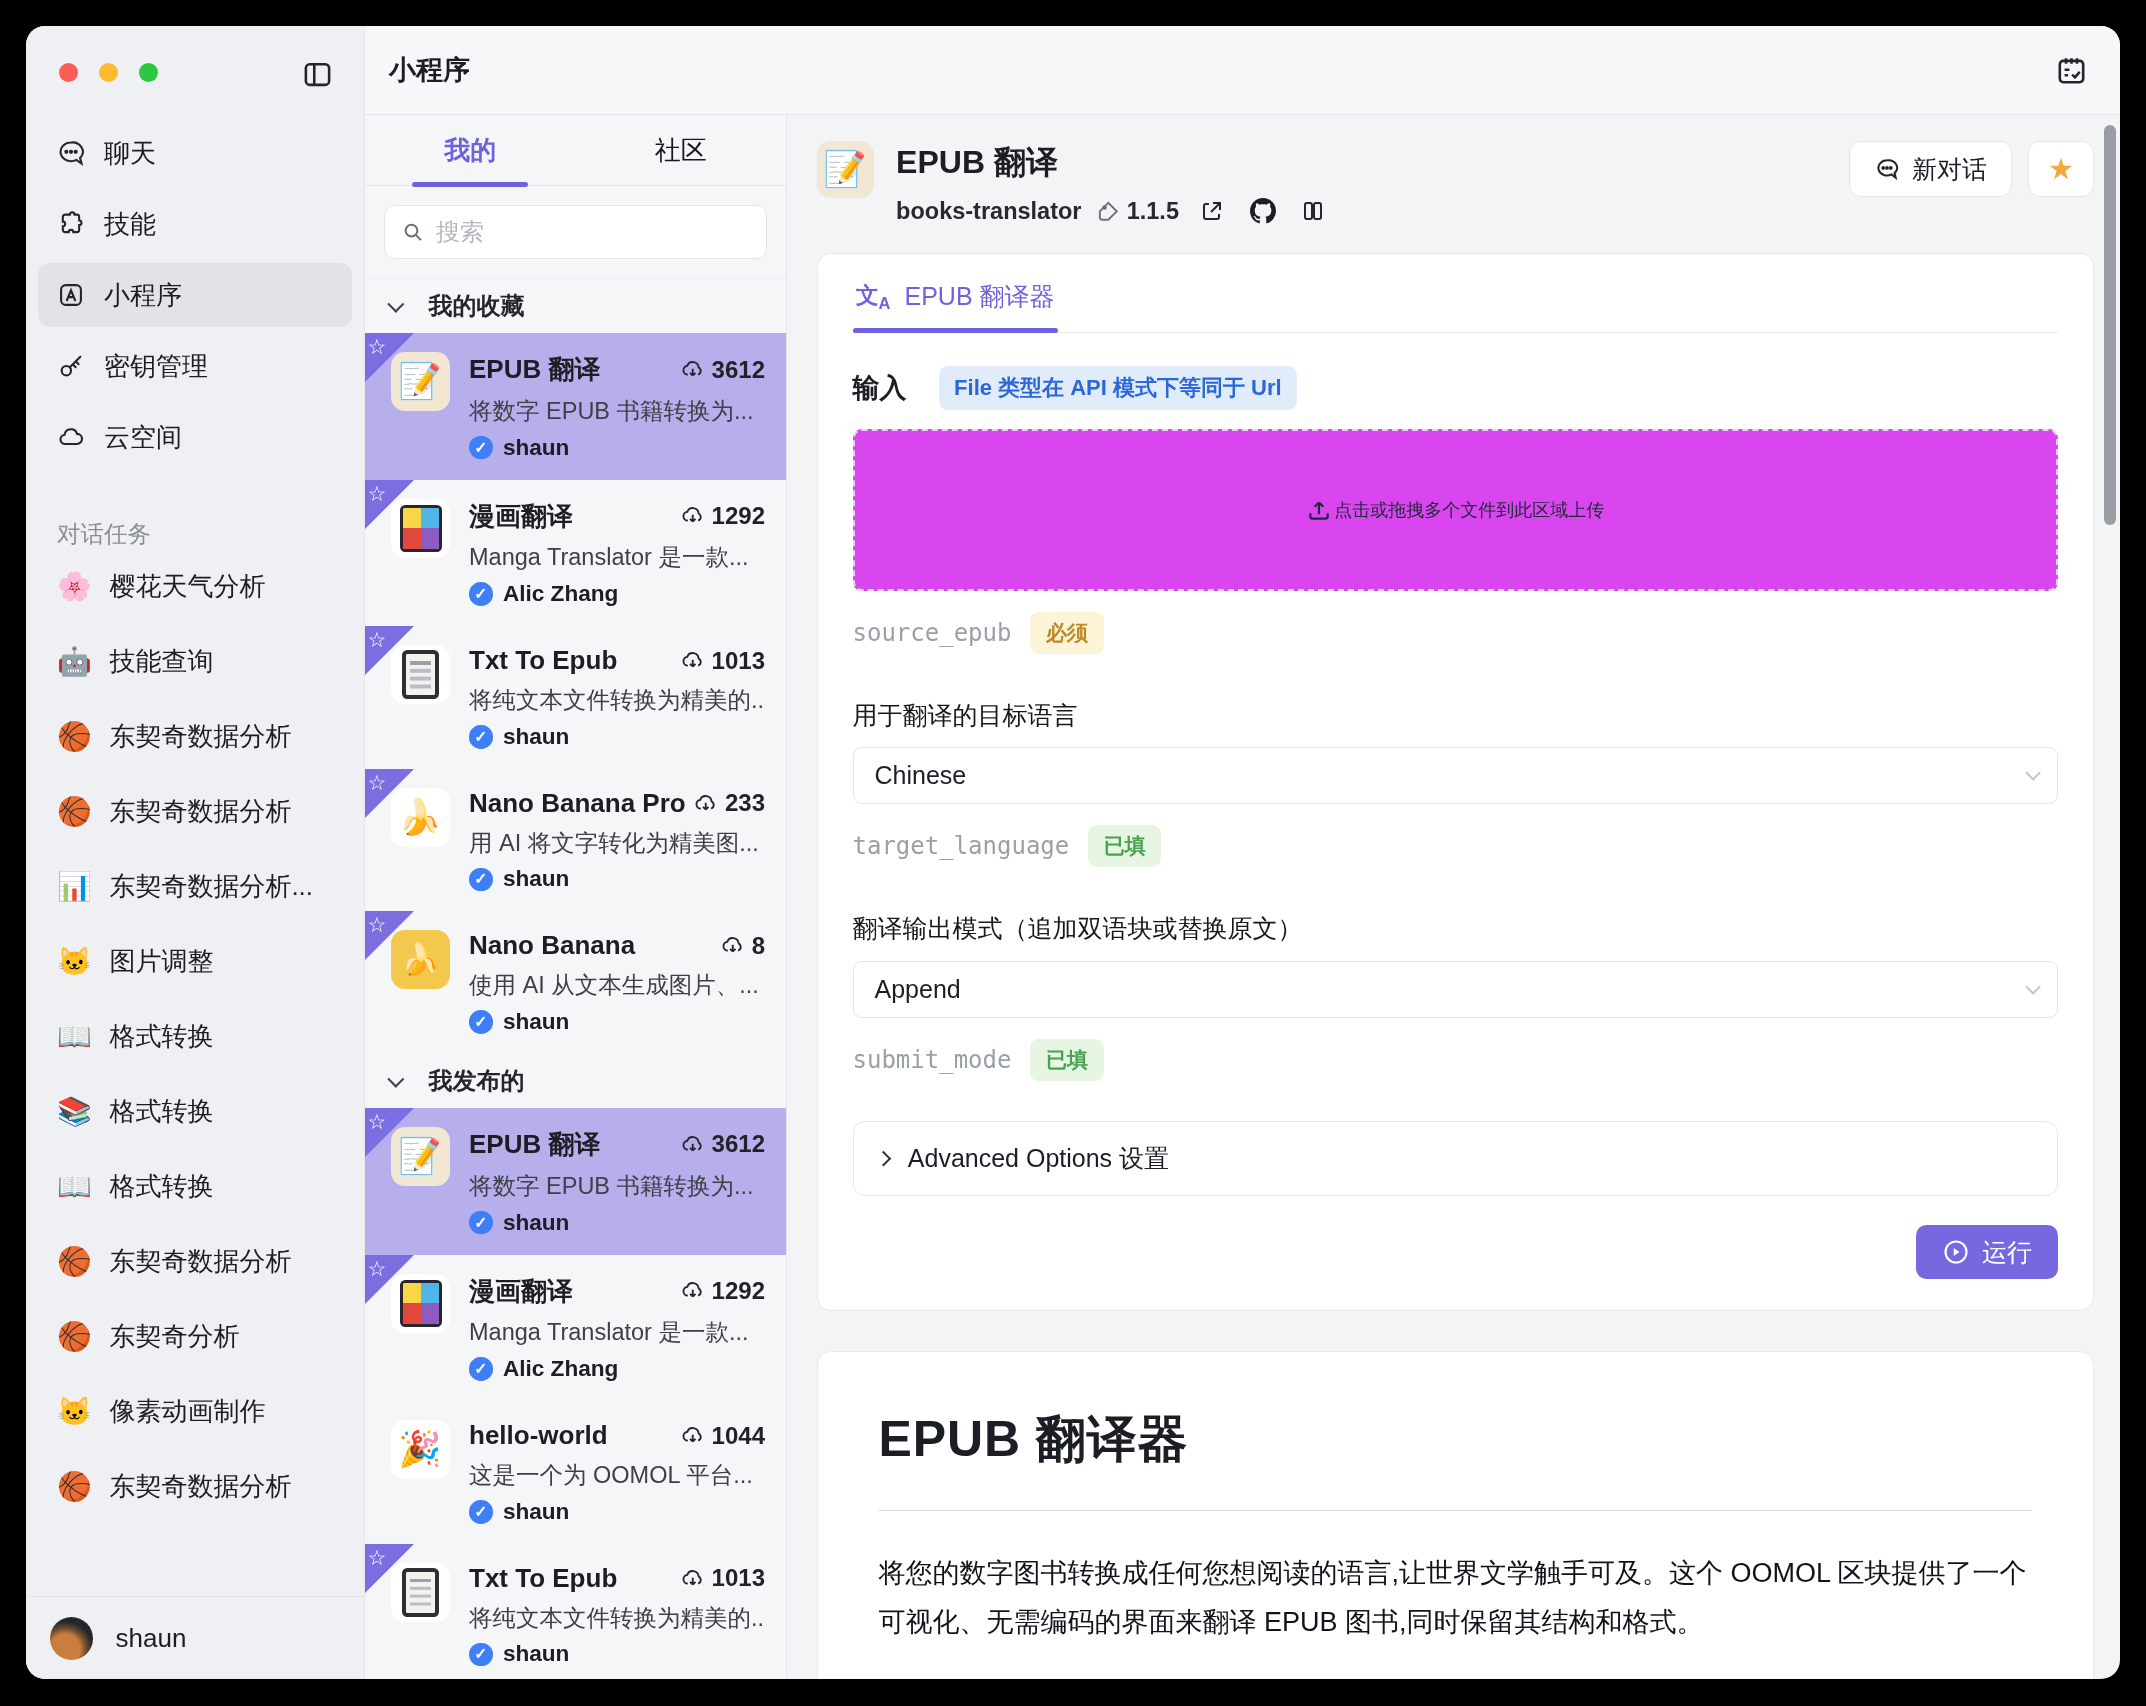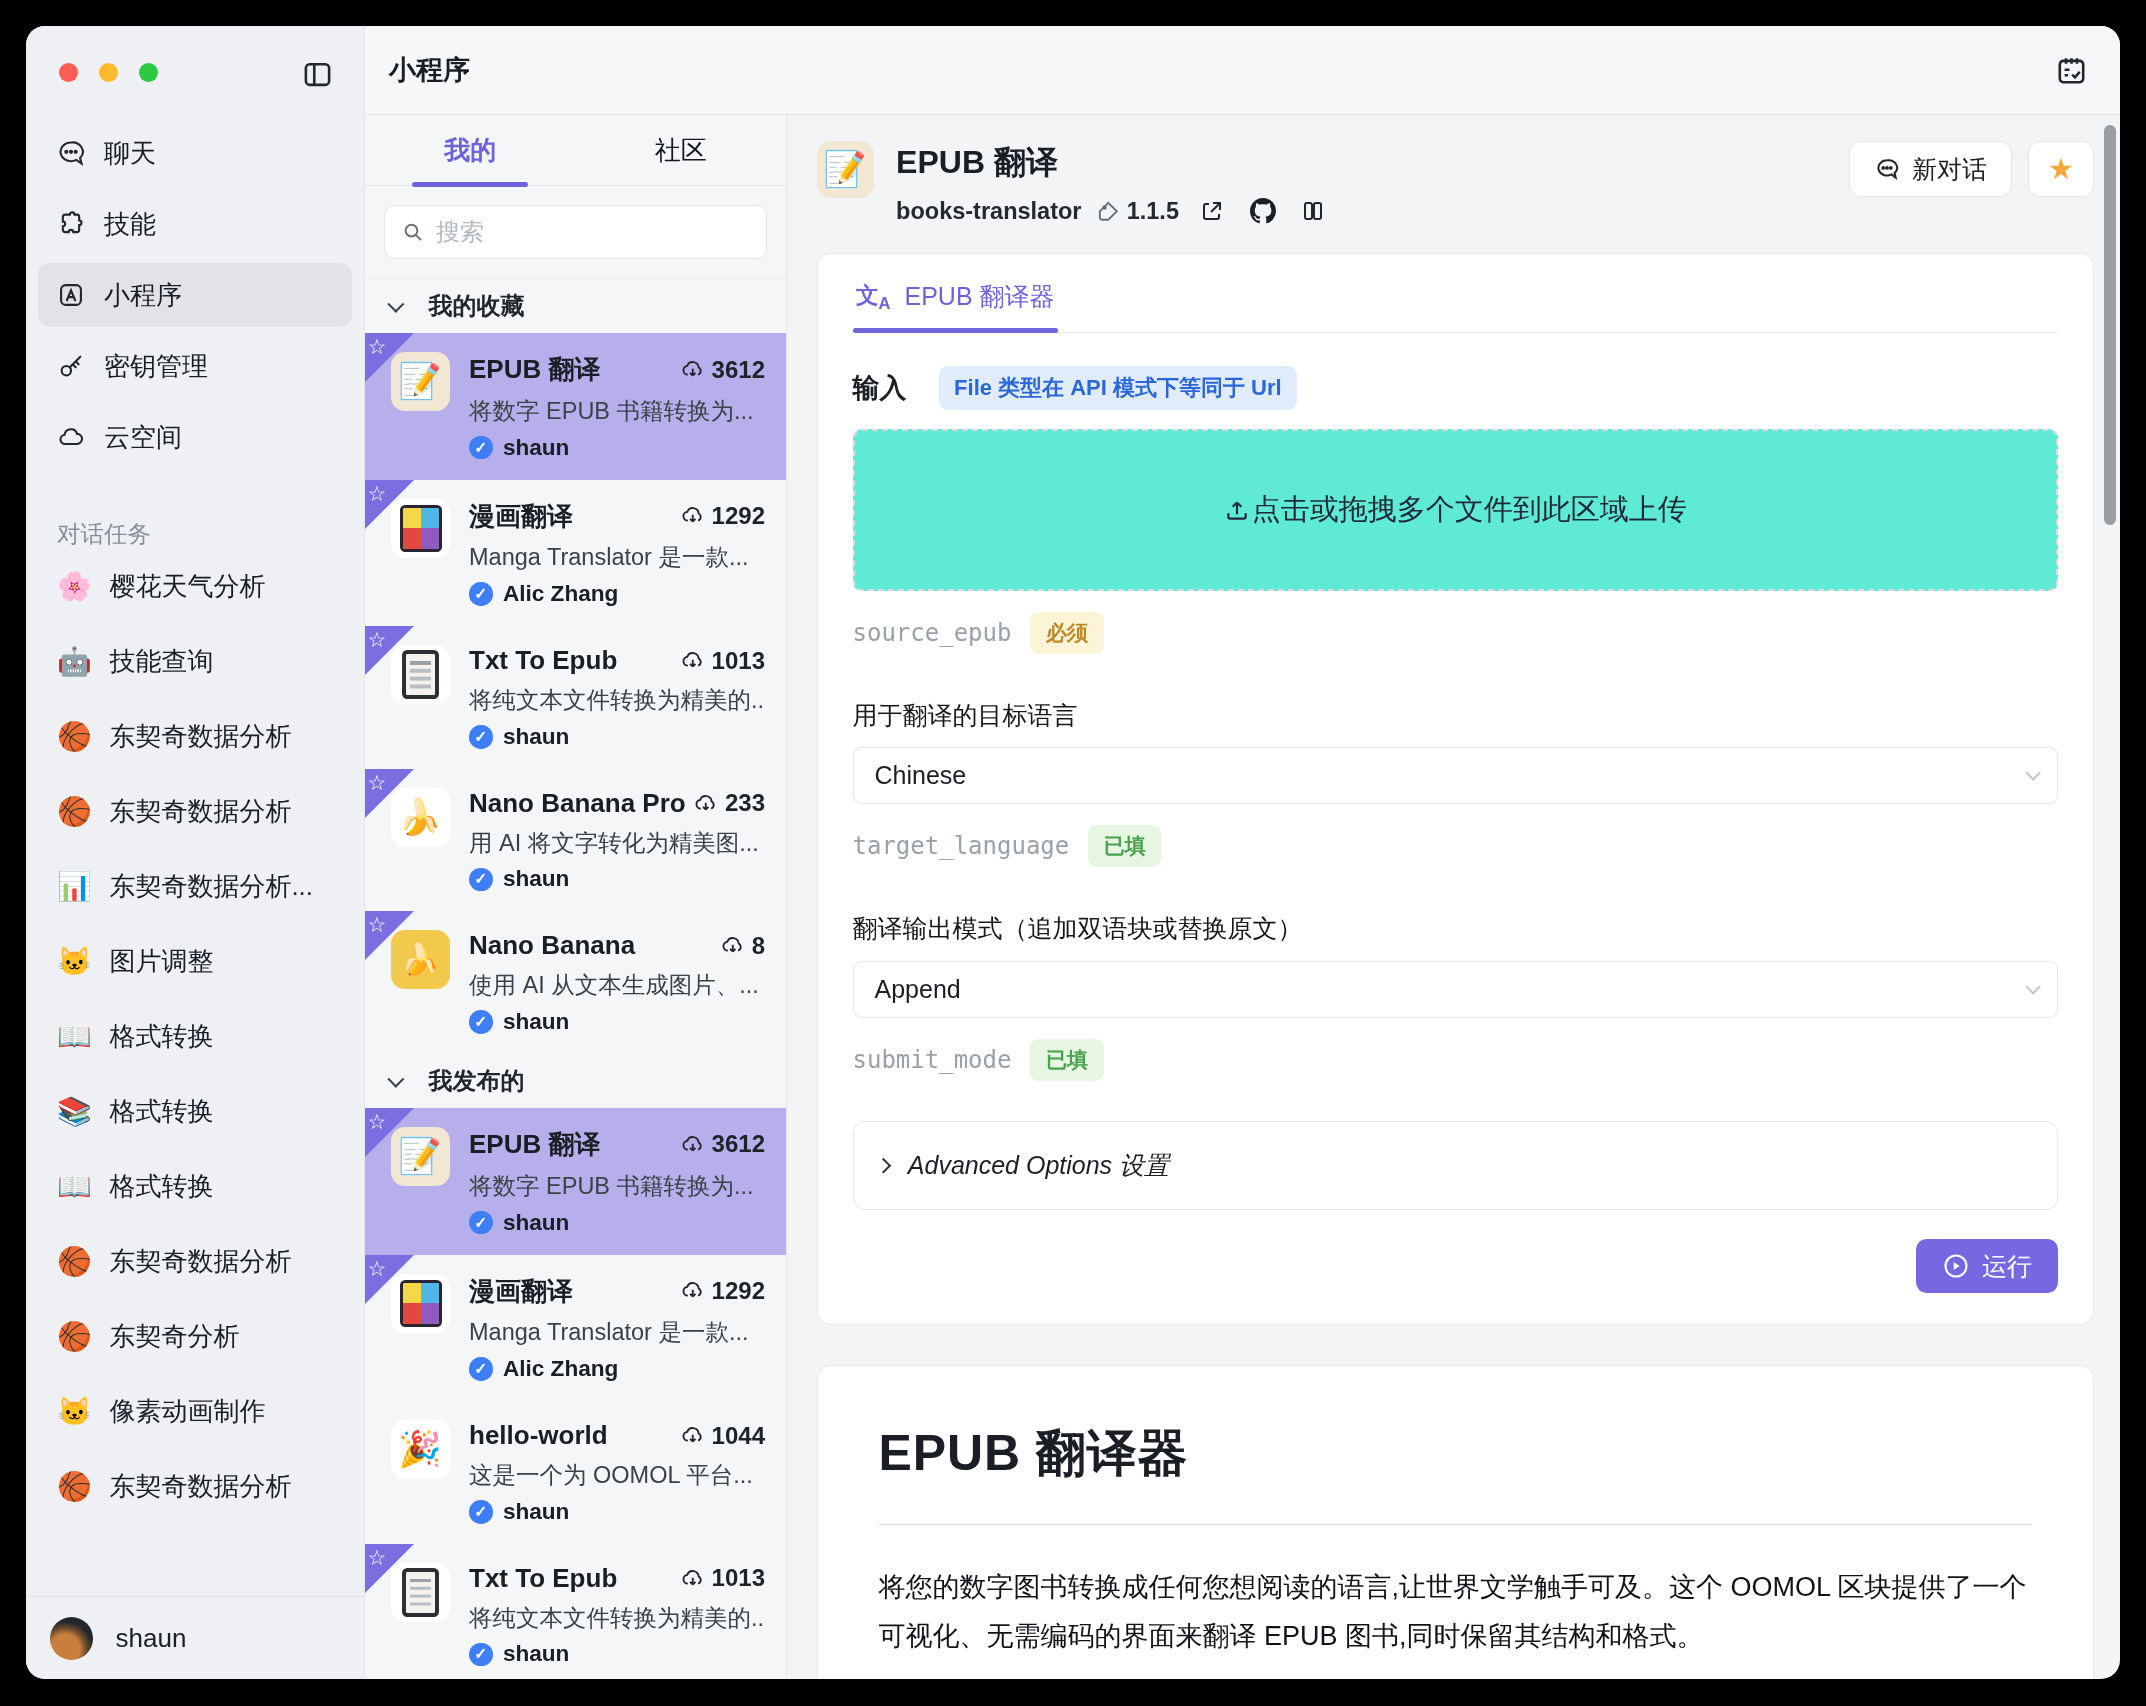--- a/index.html
+++ b/index.html
@@ -101,29 +101,29 @@
   .input-label{font-size:27px;font-weight:800;}
   .pill{display:inline-block;border-radius:8.7px;padding:7px 15.6px;font-size:22px;font-weight:700;}
   .pill-blue{background:#e1ecfb;color:#2b67d9;}
   .pill-yellow{background:#fcf4d7;color:#bd8a28;font-size:21px;}
   .pill-green{background:#e6f6e2;color:#49a24d;font-size:21px;}
   .source-row{display:flex;align-items:center;gap:22.6px;margin-top:38px;}
   .form-label{font-size:25px;color:#17181c;}
   .seg{display:flex;background:#e9ebf3;border-radius:8.7px;padding:3.5px;gap:1.7px;}
   .seg-item{font-size:24px;color:#3f4654;padding:7px 19px;border-radius:7px;}
   .seg-item.active{background:#fff;font-weight:600;box-shadow:0 0.9px 2.6px rgba(0,0,0,.18);}
-  .dropzone{margin-top:19px;height:162px;border:2.6px dashed #d9dbe1;border-radius:8.7px;background:#5eead4;
-    display:flex;align-items:center;justify-content:center;gap:2px;font-size:29px;color:#1f2937;}
+  .dropzone{margin-top:19px;height:162px;border:2.6px dashed #d9dbe1;border-radius:8.7px;background:#d946ef;
+    display:flex;align-items:center;justify-content:center;gap:2px;font-size:18px;color:#1f2937;}
   .fieldname-row{display:flex;align-items:center;gap:19px;margin-top:21px;}
   .fieldname{font-family:"DejaVu Sans Mono",monospace;font-size:24px;color:#9aa0a8;}
   .select{margin-top:15.6px;height:57px;border:1.7px solid #e2e4e9;border-radius:8.7px;background:#fff;
     display:flex;align-items:center;justify-content:space-between;padding:0 21px;font-size:25px;cursor:pointer;}
   .sel-chev{width:11.3px;height:11.3px;border-right:2.6px solid #c2c6cd;border-bottom:2.6px solid #c2c6cd;transform:rotate(45deg) translateY(-3.5px);}
   .sect-label{margin-top:45px;font-size:25px;}
-  .advanced{margin-top:40px;height:89px;border:1.7px solid #e6e7eb;border-radius:12px;display:flex;align-items:center;gap:19px;padding:0 24px;font-size:25px;cursor:pointer;font-style:italic;}
+  .advanced{margin-top:40px;height:75px;border:1.7px solid #e6e7eb;border-radius:12px;display:flex;align-items:center;gap:19px;padding:0 24px;font-size:25px;cursor:pointer;}
   .adv-chev{width:11.3px;height:11.3px;border-right:2.6px solid #303439;border-bottom:2.6px solid #303439;transform:rotate(-45deg);}
   .run-row{display:flex;justify-content:flex-end;margin-top:29.5px;}
   .btn-run{height:54px;border-radius:10.4px;background:var(--run);color:#fff;display:flex;align-items:center;gap:12px;padding:0 26px;font-size:25px;cursor:pointer;}
   .card2{margin-top:40px;padding:54px 61px 0 61px;height:400px;overflow:hidden;}
   .doc-h1{font-size:50px;font-weight:800;letter-spacing:0.9px;}
   .doc-hr{border:none;border-top:1.7px solid #d8dade;margin-top:37px;}
   .doc-p{margin-top:38px;font-size:27px;line-height:1.8;color:#101318;}
   .scrollbar{position:absolute;right:4.3px;top:10.4px;width:11.3px;height:400px;border-radius:6px;background:#8f949b;opacity:.9;}
   svg{display:block;}
 </style>

